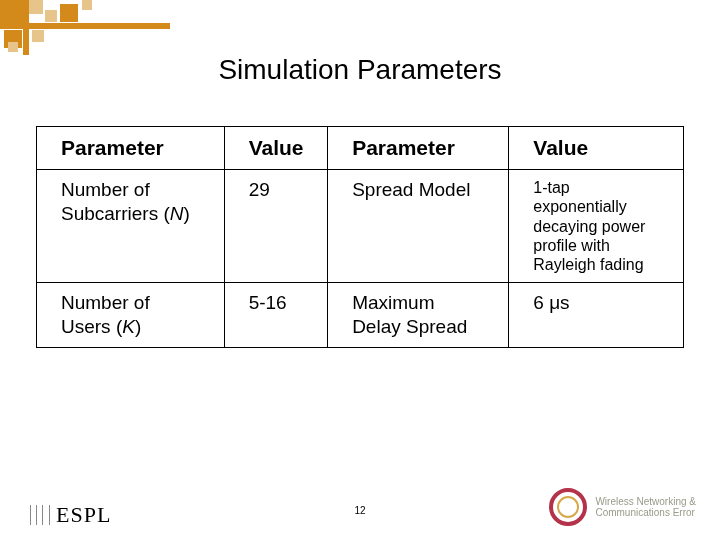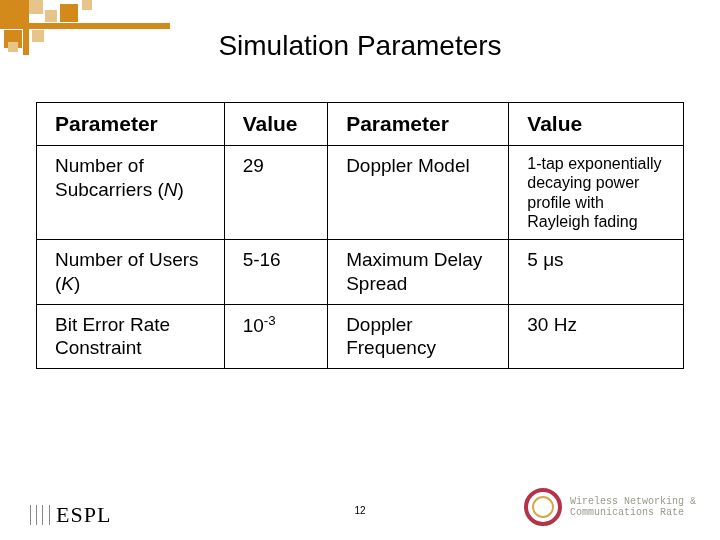--- a/index.html
+++ b/index.html
@@ -1,36 +1,36 @@
 <!DOCTYPE html>
 <html><head>
 <meta charset="utf-8">
 <style>
   html,body{margin:0;padding:0;width:720px;height:540px;background:#fff;font-family:Arial,Helvetica,sans-serif;color:#000;position:relative;}
   .deco{position:absolute;top:0;left:0;}
   .deco .sq{position:absolute;background:#d38a1a;}
   .deco .sq.lt{background:#e7c58a;}
   .deco .bar{position:absolute;background:#d38a1a;}
-  h1.title{font-size:28px;font-weight:400;text-align:center;margin:0;padding-top:30px;}
+  h1.title{font-size:28px;font-weight:400;text-align:center;margin:0;padding-top:54px;}
   .tablewrap{margin:40px 36px 0 36px;}
   table{border-collapse:collapse;width:100%;table-layout:fixed;}
-  th,td{border:1.5px solid #000;text-align:left;vertical-align:top;padding:8px 18px;font-size:19px;line-height:1.25;}
+  th,td{border:1.5px solid #000;text-align:left;vertical-align:top;padding:8px 24px;font-size:19px;line-height:1.25;}
   th{font-weight:700;font-size:21px;}
   col.c1{width:29%;} col.c2{width:16%;} col.c3{width:28%;} col.c4{width:27%;}
   td .small{font-size:16px;line-height:1.2;display:block;}
   .pagenum{position:absolute;bottom:24px;left:0;right:0;text-align:center;font-size:10px;}
   .footer-left{position:absolute;bottom:12px;left:30px;display:flex;align-items:center;gap:6px;text-align:right;}
   .footer-left .espl{font-family:"Times New Roman",serif;font-size:22px;letter-spacing:1px;}
   .footer-left .barico{width:18px;height:20px;border-left:1px solid #888;border-right:1px solid #888;position:relative;}
   .footer-left .barico::before,.footer-left .barico::after{content:"";position:absolute;top:0;bottom:0;width:1px;background:#888;}
   .footer-left .barico::before{left:5px;} .footer-left .barico::after{left:11px;}
   .footer-right{position:absolute;bottom:14px;right:24px;display:flex;align-items:center;gap:8px;}
   .footer-right .ring{width:30px;height:30px;border:4px solid #b4324a;border-radius:50%;position:relative;}
   .footer-right .ring::after{content:"";position:absolute;inset:4px;border:2px solid #d6a84a;border-radius:50%;}
-  .footer-right .txt{font-size:10px;line-height:1.1;color:#9a9a8a;font-family:Liberation Mono, monospace;}
+  .footer-right .txt{font-size:10px;line-height:1.1;color:#9a9a8a;font-family:Liberation Sans, sans-serif;}
   sup,sub{font-size:0.7em;}
 </style>
 </head>
 <body>
 
 <div class="deco">
   <div class="bar" style="top:23px;left:0;width:170px;height:6px;"></div>
   <div class="bar" style="top:0;left:23px;width:6px;height:55px;"></div>
   <div class="sq" style="top:0;left:0;width:23px;height:23px;"></div>
   <div class="sq lt" style="top:0;left:29px;width:14px;height:14px;"></div>
@@ -57,47 +57,41 @@
       <th>Parameter</th>
       <th>Value</th>
       <th>Parameter</th>
       <th>Value</th>
     </tr>
   </thead>
   <tbody id="tbody">
         <tr>
           <td>Number of Subcarriers (<i>N</i>)</td>
           <td>29</td>
-          <td>Doppler Model</td>
+          <td>Spread Model</td>
           <td>
             <span class="small">1-tap exponentially decaying power profile with Rayleigh fading</span>
           </td>
         </tr>
         <tr>
           <td>Number of Users (<i>K</i>)</td>
           <td>5-16</td>
           <td>Maximum Delay Spread</td>
-          <td>5 μs</td>
-        </tr>
-        <tr>
-          <td>Bit Error Rate Constraint</td>
-          <td>10<sup>-3</sup></td>
-          <td>Doppler Frequency</td>
-          <td>30 Hz</td>
+          <td>6 μs</td>
         </tr>
       </tbody>
 </table>
 </div>
 
 <div class="pagenum">12</div>
 
 <div class="footer-left">
   <span class="barico"></span>
   <span class="espl">ESPL</span>
 </div>
 
 <div class="footer-right">
   <span class="ring"></span>
   <span class="txt">
     <span>Wireless Networking &amp;</span><br>
-    <span>Communications Rate</span>
+    <span>Communications Error</span>
   </span>
 </div>
 
 </body></html>

